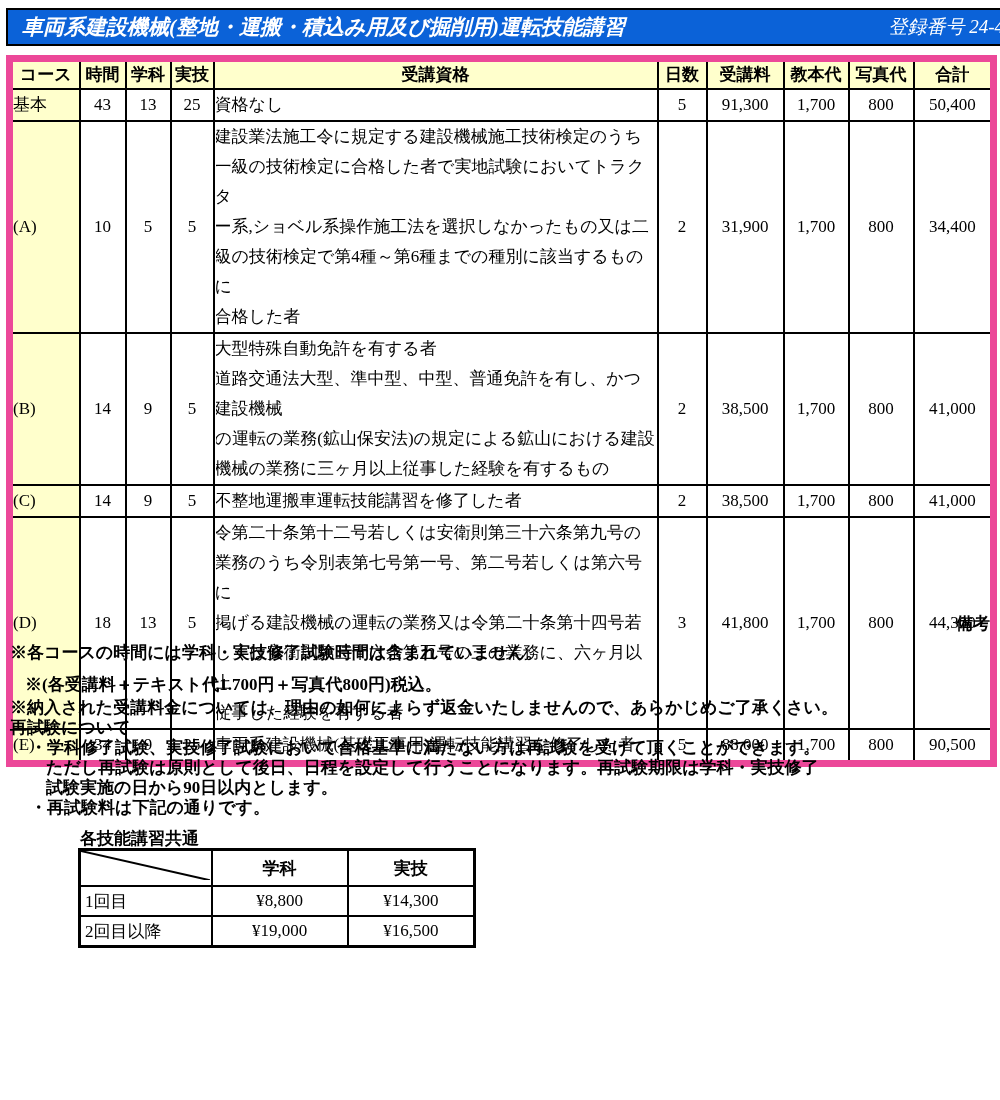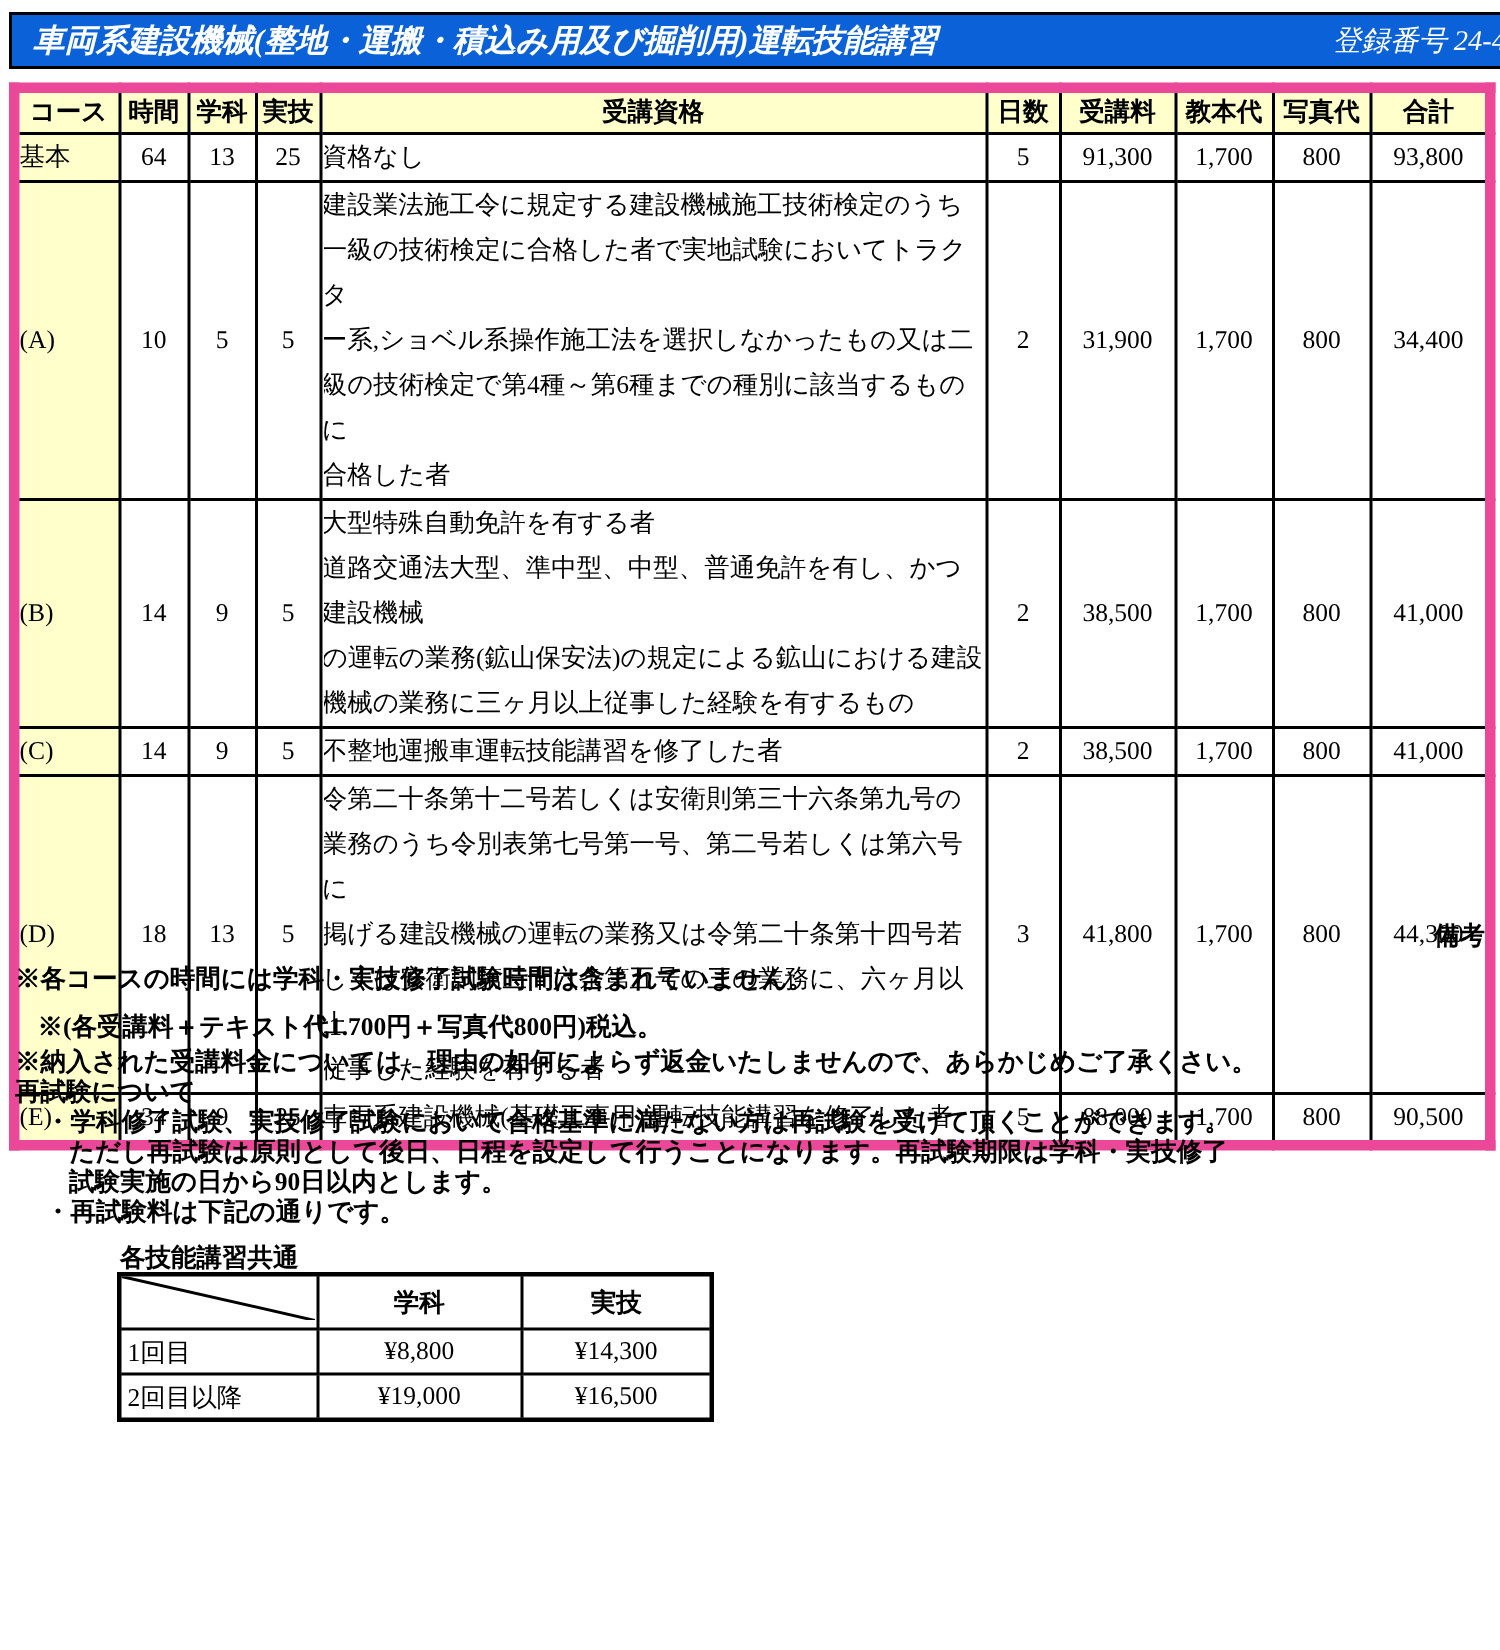--- a/index.html
+++ b/index.html
@@ -119,29 +119,29 @@
         <th>日数</th>
         <th>受講料</th>
         <th>教本代</th>
         <th>写真代</th>
         <th>合計</th>
       </tr>
     </thead>
     <tbody>
       <tr class="r-basic">
         <td class="course">基本</td>
-        <td class="num">64</td>
+        <td class="num">43</td>
         <td class="num">13</td>
         <td class="num">25</td>
         <td class="qual">資格なし</td>
         <td class="num">5</td>
         <td class="num">91,300</td>
         <td class="num">1,700</td>
         <td class="num">800</td>
-        <td class="num">93,800</td>
+        <td class="num">50,400</td>
       </tr>
       <tr class="r-a">
         <td class="course">(A)</td>
         <td class="num">10</td>
         <td class="num">5</td>
         <td class="num">5</td>
         <td class="qual">建設業法施工令に規定する建設機械施工技術検定のうち
 一級の技術検定に合格した者で実地試験においてトラクタ
 ー系,ショベル系操作施工法を選択しなかったもの又は二
 級の技術検定で第4種～第6種までの種別に該当するものに

